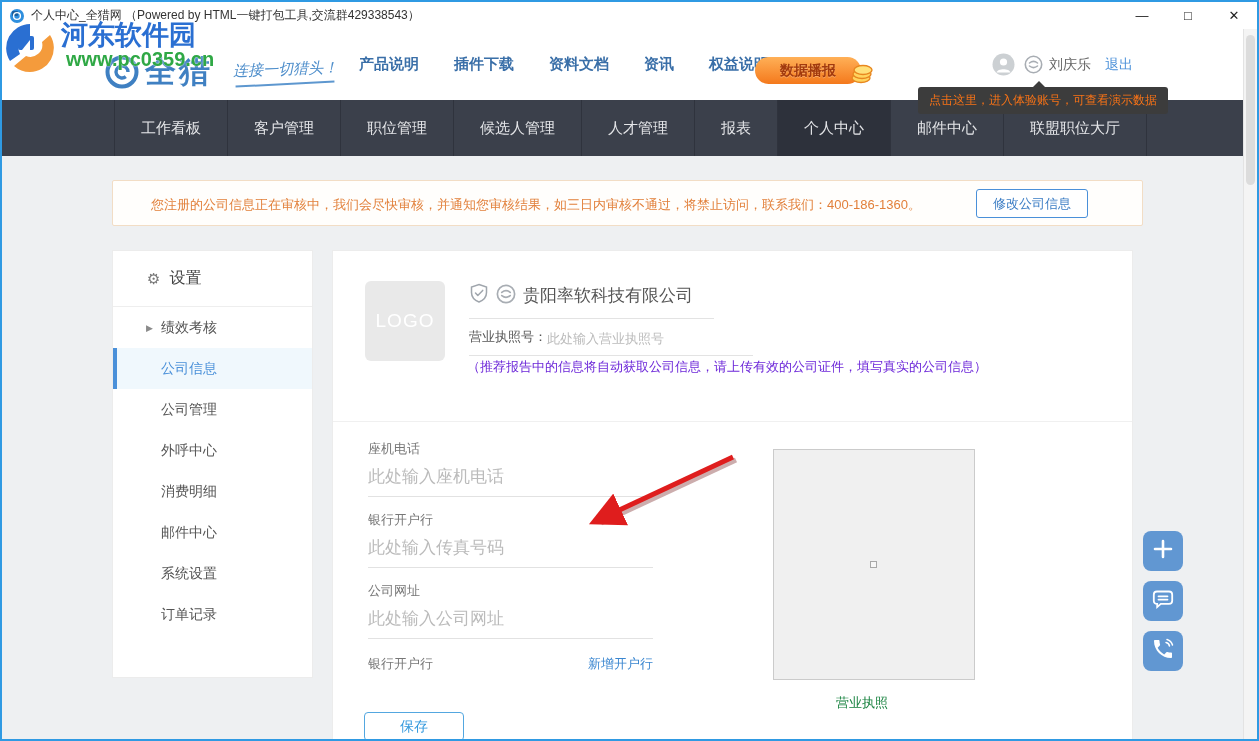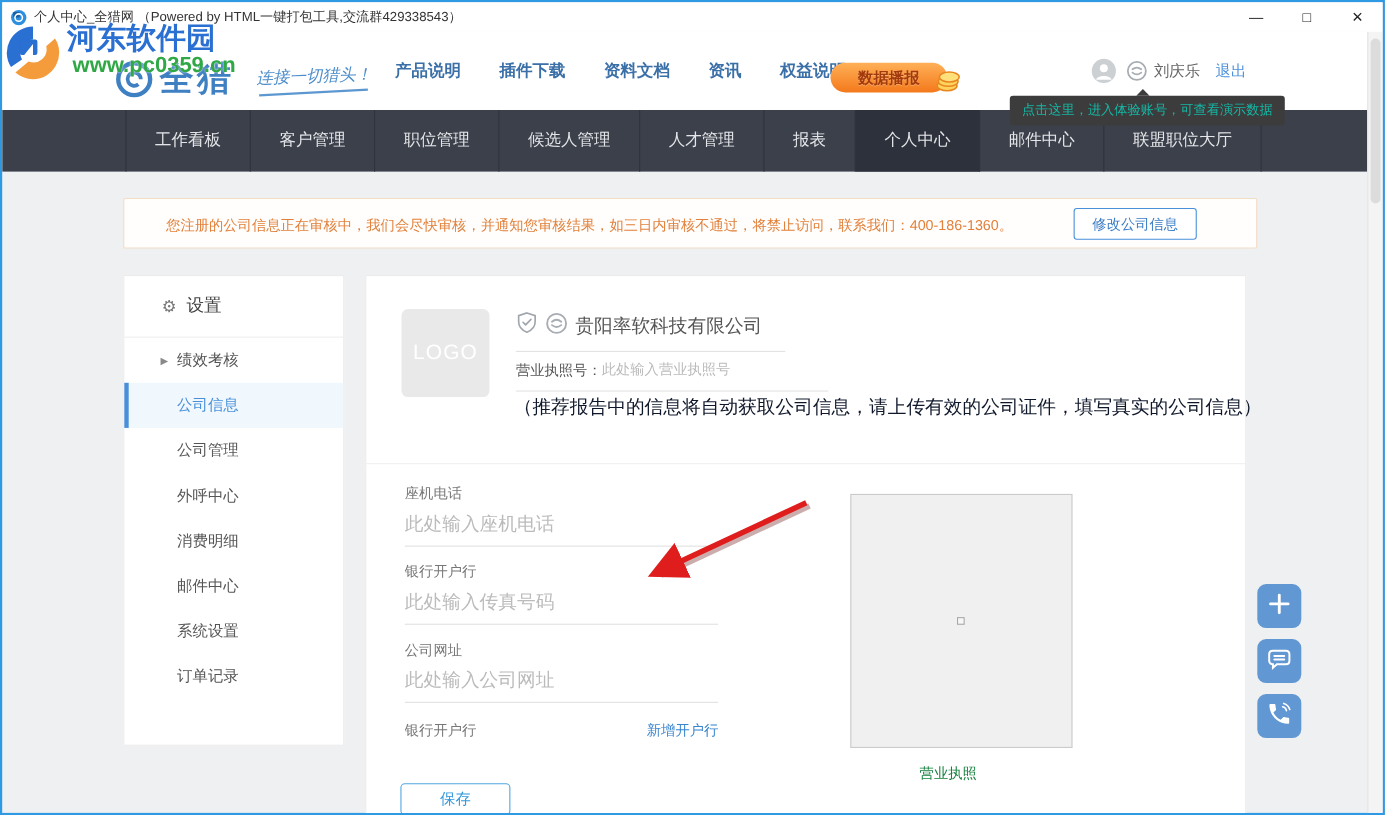--- a/index.html
+++ b/index.html
@@ -26,21 +26,21 @@
     background:linear-gradient(#ffb057,#f4791c);display:flex;align-items:center;justify-content:center;cursor:pointer}
   .data-report span{font-size:14px;font-weight:bold;color:#a23a0e;text-shadow:0 1px 0 rgba(255,255,255,.25)}
   .coins{position:absolute;right:-12px;bottom:-3px}
   .user-area{position:absolute;left:990px;top:0;height:100%;display:flex;align-items:center}
   .avatar{width:23px;height:23px;margin-right:9px}
   .user-badge{width:19px;height:19px;margin-right:6px}
   .user-name{font-size:14px;color:#666}
   .logout{font-size:14px;color:#4a90d9;margin-left:14px;cursor:pointer}
 
   
-  .tooltip{position:absolute;left:916px;top:85px;z-index:50;background:#3c3c3c;color:#14b8a6;font-size:12px;
+  .tooltip{position:absolute;left:916px;top:85px;z-index:50;background:#3c3c3c;color:#f97316;font-size:12px;
     padding:5px 11px;border-radius:3px;white-space:nowrap}
   .tooltip::before{content:"";position:absolute;top:-6px;left:115px;border-left:6px solid transparent;
     border-right:6px solid transparent;border-bottom:6px solid #3c3c3c}
 
   
   .main-nav{position:absolute;top:98px;left:0;right:14px;height:56px;background:#3b404b;display:flex;padding-left:112px}
   .nav-item{padding:0 26px;line-height:56px;font-size:15px;color:#e4e5e8;border-right:1px solid #2f333d;cursor:pointer;white-space:nowrap}
   .nav-item:first-child{border-left:1px solid #2f333d}
   .nav-item.active{background:#2d313b}
 
@@ -59,26 +59,26 @@
   .sidebar-item .expand{position:absolute;left:33px;top:1px;font-size:9px;color:#8a8a8a}
   .sidebar-item.active{background:#f0f8fd;color:#4a90d9;border-left:4px solid #4a90d9;padding-left:44px}
 
   
   .card{position:absolute;left:330px;top:248px;width:801px;height:493px;background:#fff;border:1px solid #ececec}
   .logo-box{position:absolute;left:32px;top:30px;width:80px;height:80px;background:#e9e9e9;border-radius:6px;
     display:flex;align-items:center;justify-content:center;color:#fff;font-size:19px;letter-spacing:1px}
   .company-row{position:absolute;left:136px;top:32px;width:245px;display:flex;align-items:center;gap:7px;
     border-bottom:1px solid #e3e3e3;padding-bottom:10px}
   .name-input{border:0;outline:0;background:transparent;font-size:17px;color:#555;width:185px;font-family:inherit}
-  .license-row{position:absolute;left:136px;top:77px;width:284px;display:flex;align-items:flex-start;
+  .license-row{position:absolute;left:136px;top:77px;width:284px;display:flex;align-items:flex-end;
     border-bottom:1px solid #e3e3e3;padding-bottom:9px}
   .license-label{font-size:13px;color:#555;white-space:nowrap}
   .license-input{border:0;outline:0;background:transparent;font-size:13px;color:#555;flex:1;font-family:inherit}
   .license-input::placeholder,.field-input::placeholder{color:#bbb}
-  .company-note{position:absolute;left:134px;top:107px;font-size:17px;color:#0f172a;white-space:nowrap}
+  .company-note{position:absolute;left:134px;top:107px;font-size:13px;color:#6d28d9;white-space:nowrap}
   .card-divider{position:absolute;left:0;right:0;top:170px;border-bottom:1px solid #f0f0f0}
 
   .field-group{position:absolute;left:35px;width:285px}
   .fg-0{top:189px}.fg-1{top:260px}.fg-2{top:331px}
   .field-label{font-size:13px;color:#777}
   .field-line{border-bottom:1px solid #e2e2e2;margin-top:9px;padding-bottom:9px}
   .field-input{border:0;outline:0;background:transparent;font-size:17px;color:#7f1d1d;width:100%;font-family:Liberation Serif, serif}
   .bank-row{position:absolute;left:35px;top:404px;width:285px;display:flex;justify-content:space-between;align-items:center}
   .bank-label{font-size:13px;color:#777}
   .bank-link{font-size:13px;color:#3a86d0;cursor:pointer}

